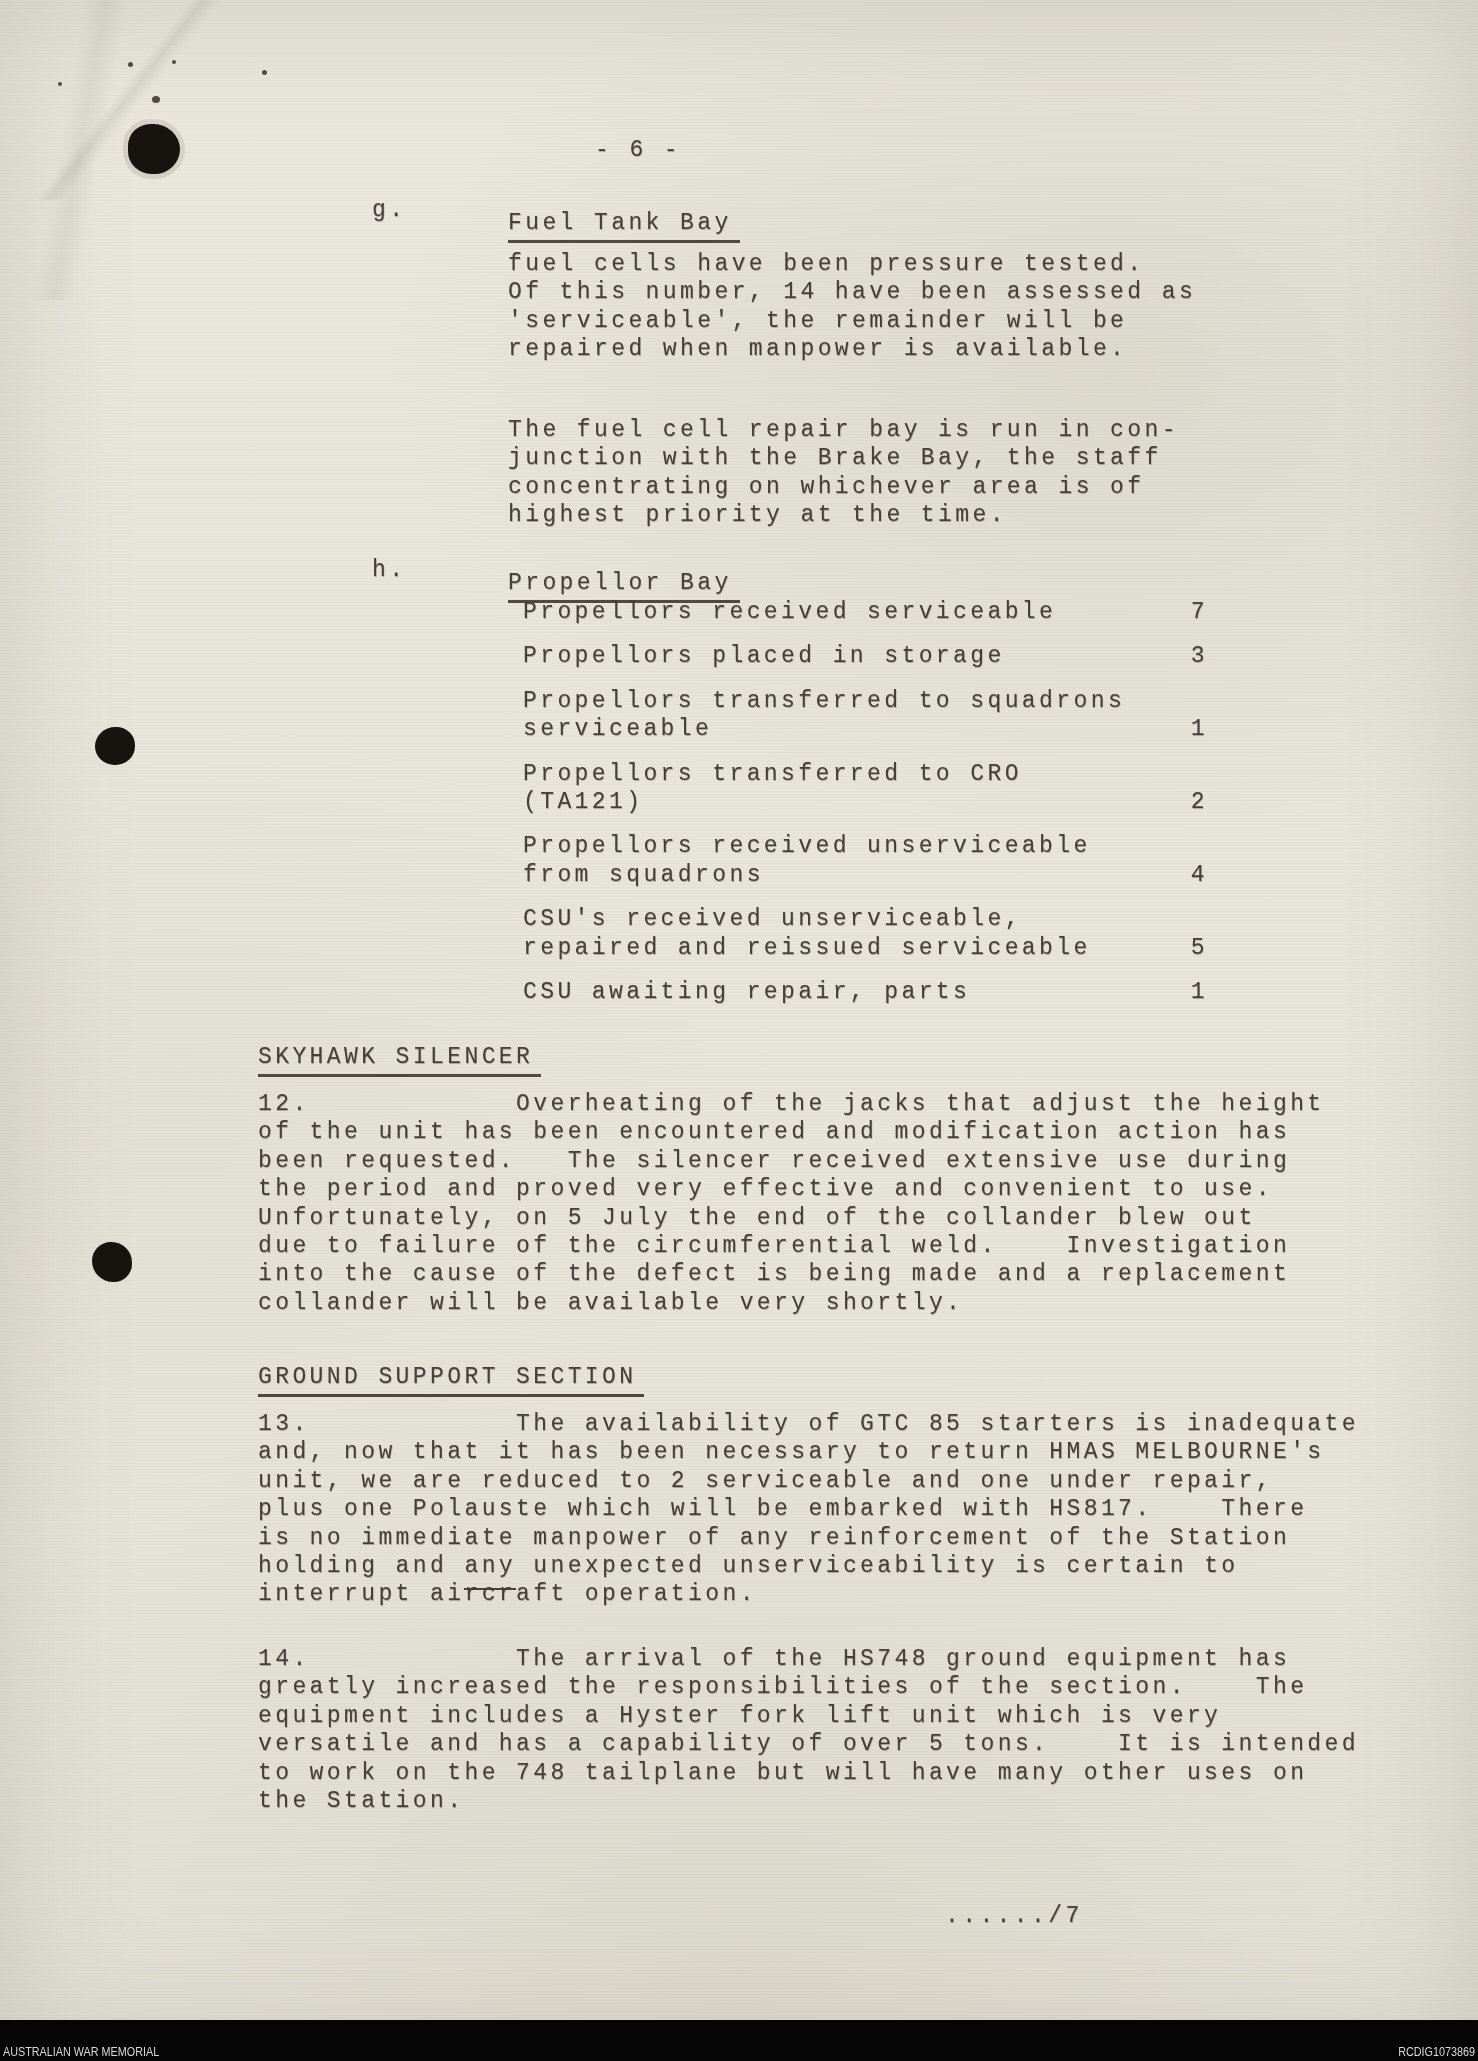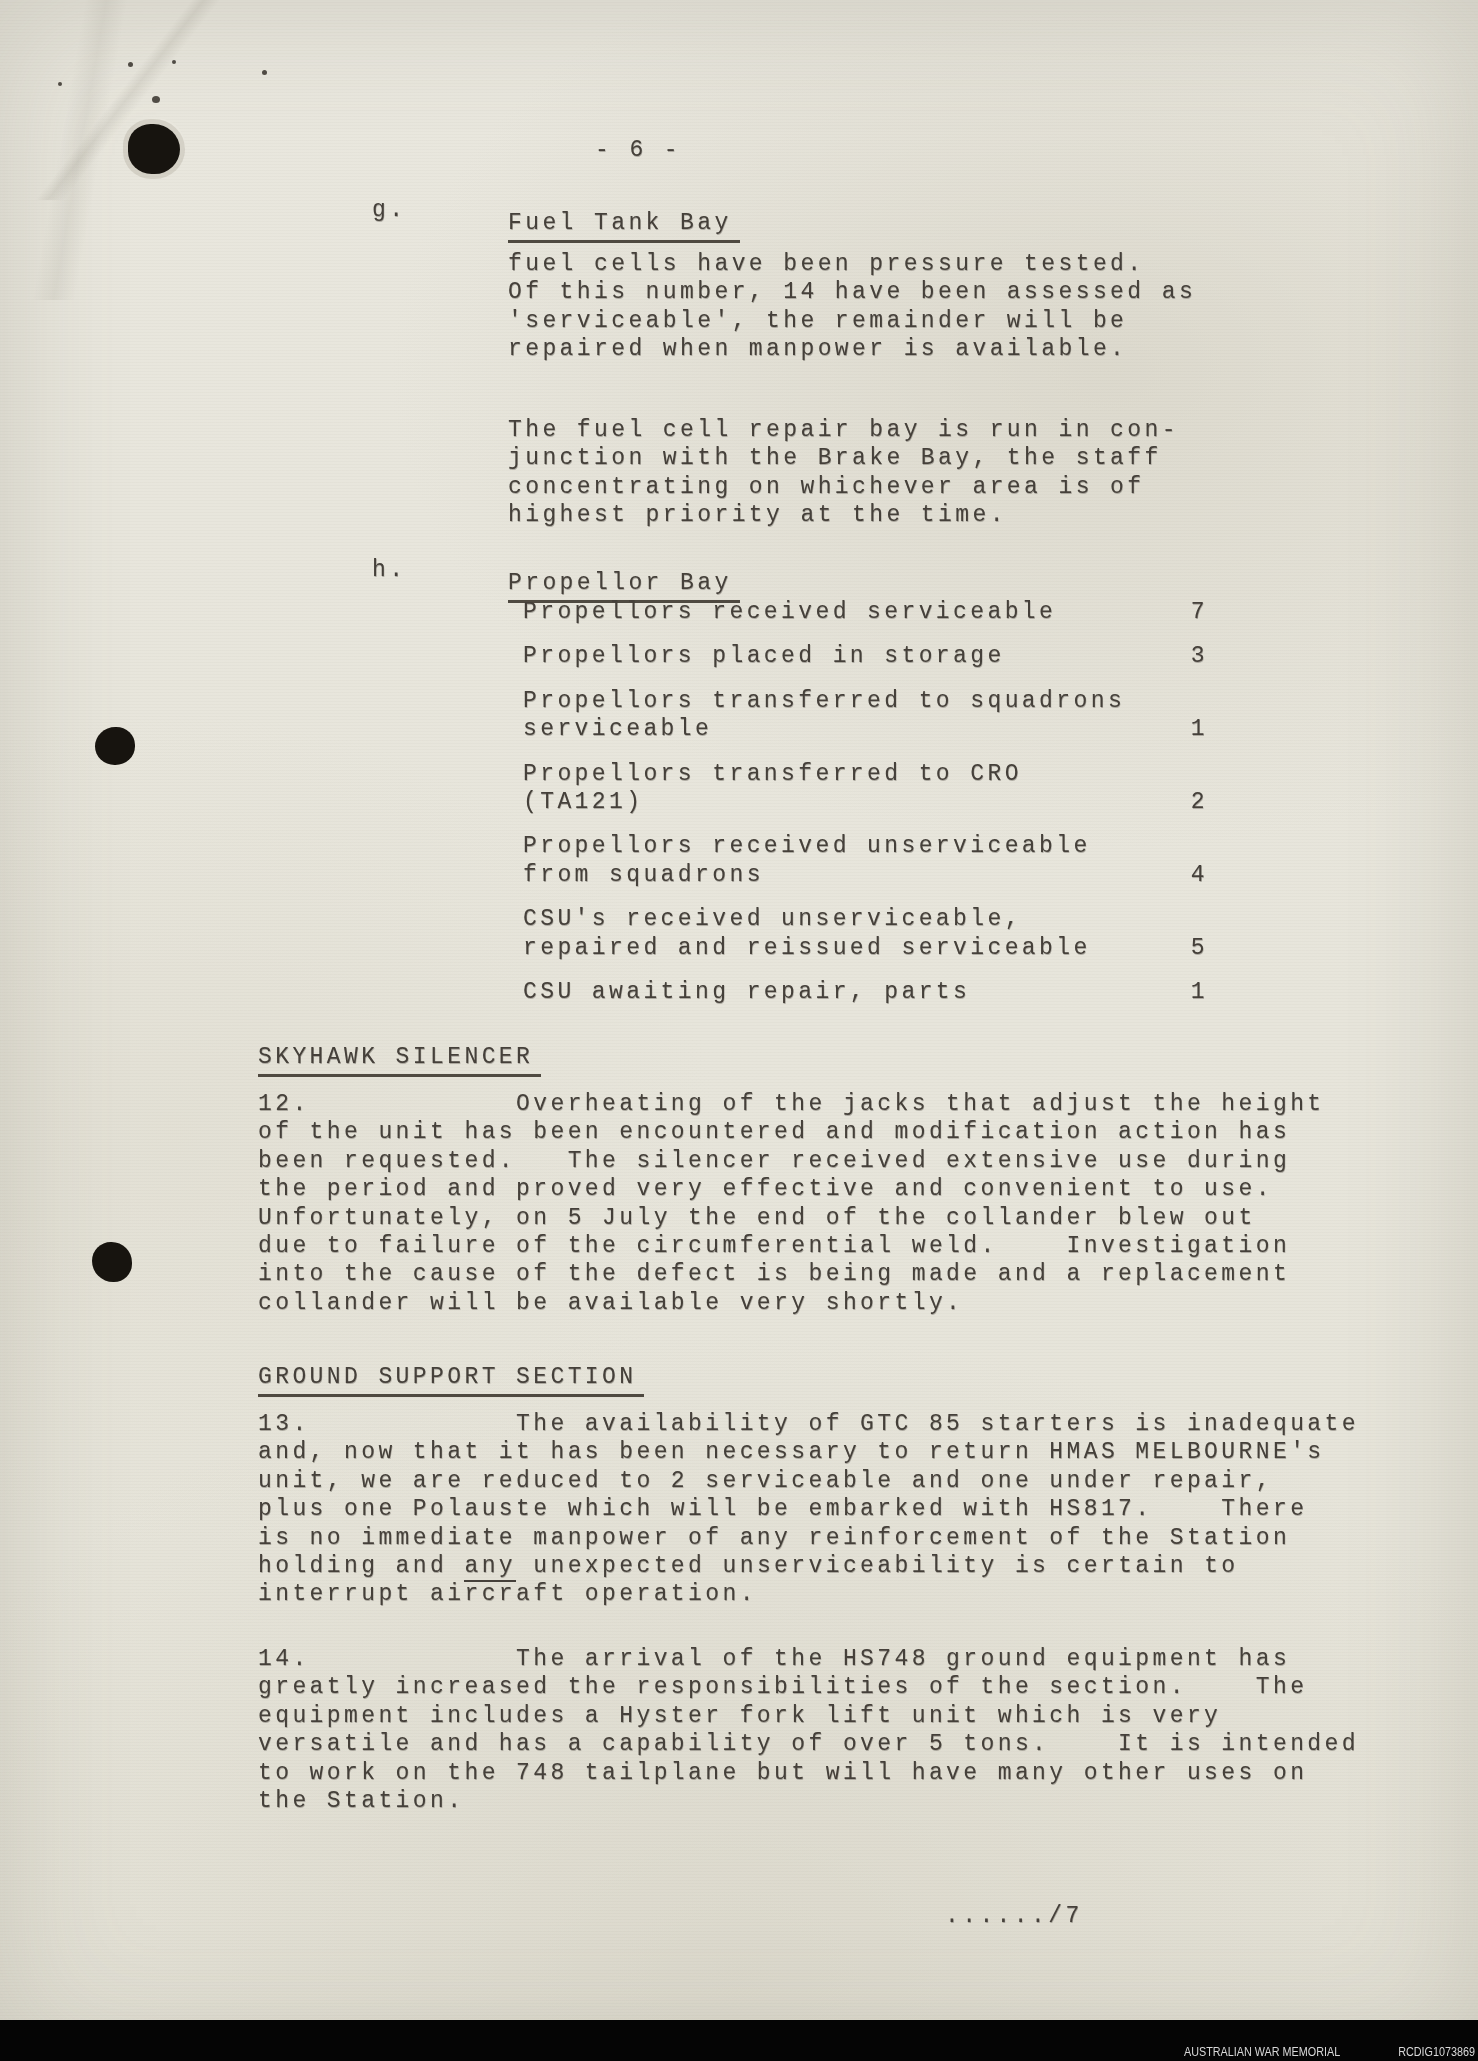--- a/index.html
+++ b/index.html
@@ -18,21 +18,21 @@
     color:#45403a;
   }
   .typed{
     font-size:23px;
     letter-spacing:3.4px;
     line-height:28.4px;
     text-shadow:0.5px 0.5px 0 rgba(69,64,58,0.35);
   }
   .abs{position:absolute;}
   .tline{white-space:pre;}
-  .uline{border-bottom:2px solid currentColor;padding-bottom:1px;}
+  .uline{border-bottom:2px solid currentColor;padding-bottom:9px;}
   .underlined{
     display:inline-block;
     border-bottom:3px solid rgba(62,56,48,0.9);
     padding:0 8px 3px 0;
     margin-top:13px;
   }
   .sub-row{display:flex;}
   .sub-label{width:136px;flex:0 0 136px;}
   .stat-list{width:700px;}
   .stat-row{display:flex;justify-content:space-between;align-items:flex-end;margin-bottom:16px;margin-left:15px;}
@@ -49,21 +49,21 @@
     background:linear-gradient(128deg, rgba(0,0,0,0) 46%, rgba(80,75,60,0.10) 49%, rgba(0,0,0,0) 53%);
   }
   .crease2{
     position:absolute;left:0;top:0;width:160px;height:300px;
     background:linear-gradient(100deg, rgba(0,0,0,0) 40%, rgba(80,75,60,0.07) 50%, rgba(0,0,0,0) 60%);
   }
   
   .footer-bar{
     position:absolute;left:0;right:0;bottom:0;height:41px;
     background:#050505;
-    display:flex;justify-content:flex-end;align-items:flex-end;
+    display:flex;justify-content:space-between;align-items:flex-end;
     padding:0 3px 3px 3px;box-sizing:border-box;
     font-family:"Liberation Sans","DejaVu Sans",sans-serif;
     font-size:13.5px;line-height:1;color:#d9d9d9;
   }
   .footer-left{transform:scaleX(0.8);transform-origin:left bottom;}
   .footer-right{transform:scaleX(0.8);transform-origin:right bottom;}
 </style>
 </head>
 <body>
 

